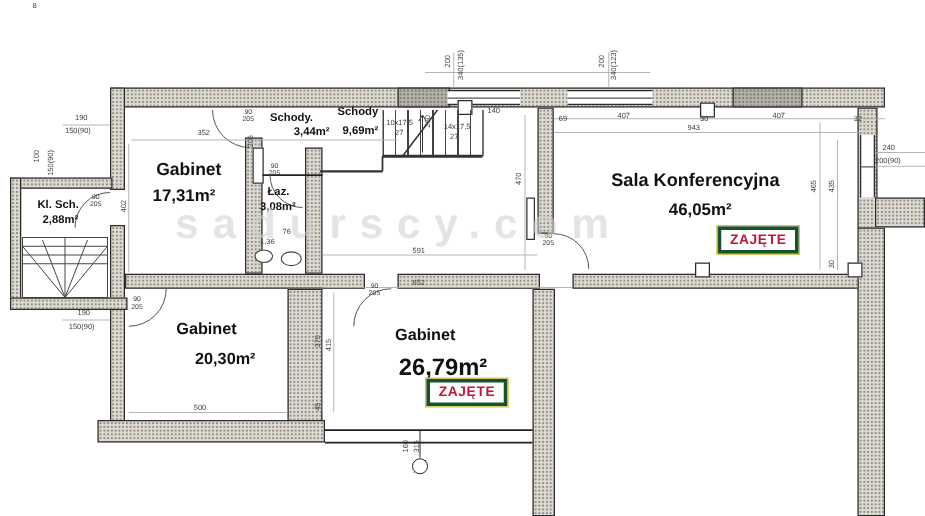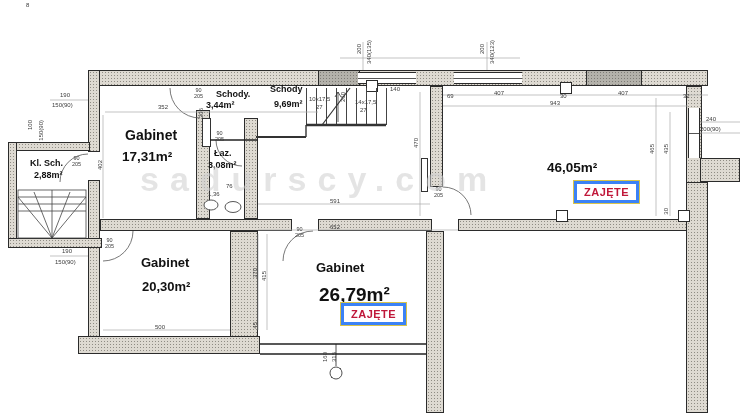--- a/index.html
+++ b/index.html
@@ -22,21 +22,21 @@
   
   .roomname{position:absolute;font-weight:bold;font-size:14px;z-index:4;white-space:nowrap;}
   .roomarea{position:absolute;font-weight:bold;font-size:13.5px;z-index:4;white-space:nowrap;}
   .smname{position:absolute;font-weight:bold;font-size:9px;z-index:4;white-space:nowrap;}
   .smarea{position:absolute;font-weight:bold;font-size:9px;z-index:4;white-space:nowrap;}
   .dim{position:absolute;font-size:6px;color:#3c3c3c;z-index:4;white-space:nowrap;line-height:1;}
   .dim.v{writing-mode:vertical-rl;transform:rotate(180deg);}
   .doord{white-space:pre-line;font-size:5.5px;line-height:1.1;text-align:center;}
   #title{position:absolute;left:300px;top:12px;width:180px;text-align:center;font-size:19px;
          font-weight:bold;letter-spacing:1px;color:#b4282c;z-index:6;}
-  .zajete{position:absolute;box-sizing:border-box;background:#fff;border:3px solid #3b82f6;
+  .zajete{position:absolute;box-sizing:border-box;background:#fff;border:3px solid #14532d;
           outline:1px solid #d9c44a;color:#c0183a;font-weight:bold;font-size:11px;
           letter-spacing:0.5px;padding:2px 7px;z-index:6;white-space:nowrap;}
   #watermark{position:absolute;left:140px;top:160px;width:600px;font-size:34px;font-weight:bold;
              letter-spacing:11px;color:#cfcfcf;opacity:0.55;z-index:5;pointer-events:none;white-space:nowrap;}
   #krn{position:absolute;left:648px;top:379px;z-index:7;font-size:17px;font-weight:bold;white-space:nowrap;}
   #krn .house{color:#d9a520;font-size:18px;vertical-align:-1px;margin-right:1px;}
   #krn .name{color:#4a4a4a;}
   #krn .tld{color:#8a8a8a;font-size:15px;font-weight:bold;}
   svg.lines{position:absolute;left:0;top:0;z-index:3;}
 </style>
@@ -131,33 +131,34 @@
     </g>
   </svg>
 
   <span class="smname" style="left:30px;top:158px">Kl. Sch.</span>
   <span class="smarea" style="left:34px;top:170px">2,88m²</span>
 
   <span class="roomname" style="left:125px;top:127px">Gabinet</span>
   <span class="roomarea" style="left:122px;top:149px">17,31m²</span>
 
   <span class="smname" style="left:216px;top:89px">Schody.</span>
-  <span class="smarea" style="left:206px;top:100px">3,44m²</span>
+  <span class="smarea" style="left:235px;top:100px">3,44m²</span>
 
   <span class="smname" style="left:270px;top:84px">Schody</span>
   <span class="smarea" style="left:274px;top:99px">9,69m²</span>
 
   <span class="smname" style="left:214px;top:148px">Łaz.</span>
   <span class="smarea" style="left:208px;top:160px">3,08m²</span>
 
 
-  <span class="roomarea" style="left:547px;top:160px">46,05m²</span>
+  <span class="roomname" style="left:489px;top:137px;font-size:14.5px">Sala Konferencyjna</span>
+  <span class="roomarea" style="left:535px;top:160px">46,05m²</span>
 
   <span class="roomname" style="left:141px;top:255px;font-size:13px">Gabinet</span>
-  <span class="roomarea" style="left:142px;top:279px;font-size:13px">20,30m²</span>
+  <span class="roomarea" style="left:156px;top:279px;font-size:13px">20,30m²</span>
 
   <span class="roomname" style="left:316px;top:260px;font-size:13px">Gabinet</span>
   <span class="roomarea" style="left:319px;top:284px;font-size:19px">26,79m²</span>
 
   <div class="zajete" style="left:574px;top:181px">ZAJĘTE</div>
   <div class="zajete" style="left:341px;top:303px">ZAJĘTE</div>
 
   <span class="dim" style="left:158px;top:104px">352</span>
   <span class="dim" style="left:60px;top:92px">190</span>
   <span class="dim" style="left:52px;top:102px">150(90)</span>

